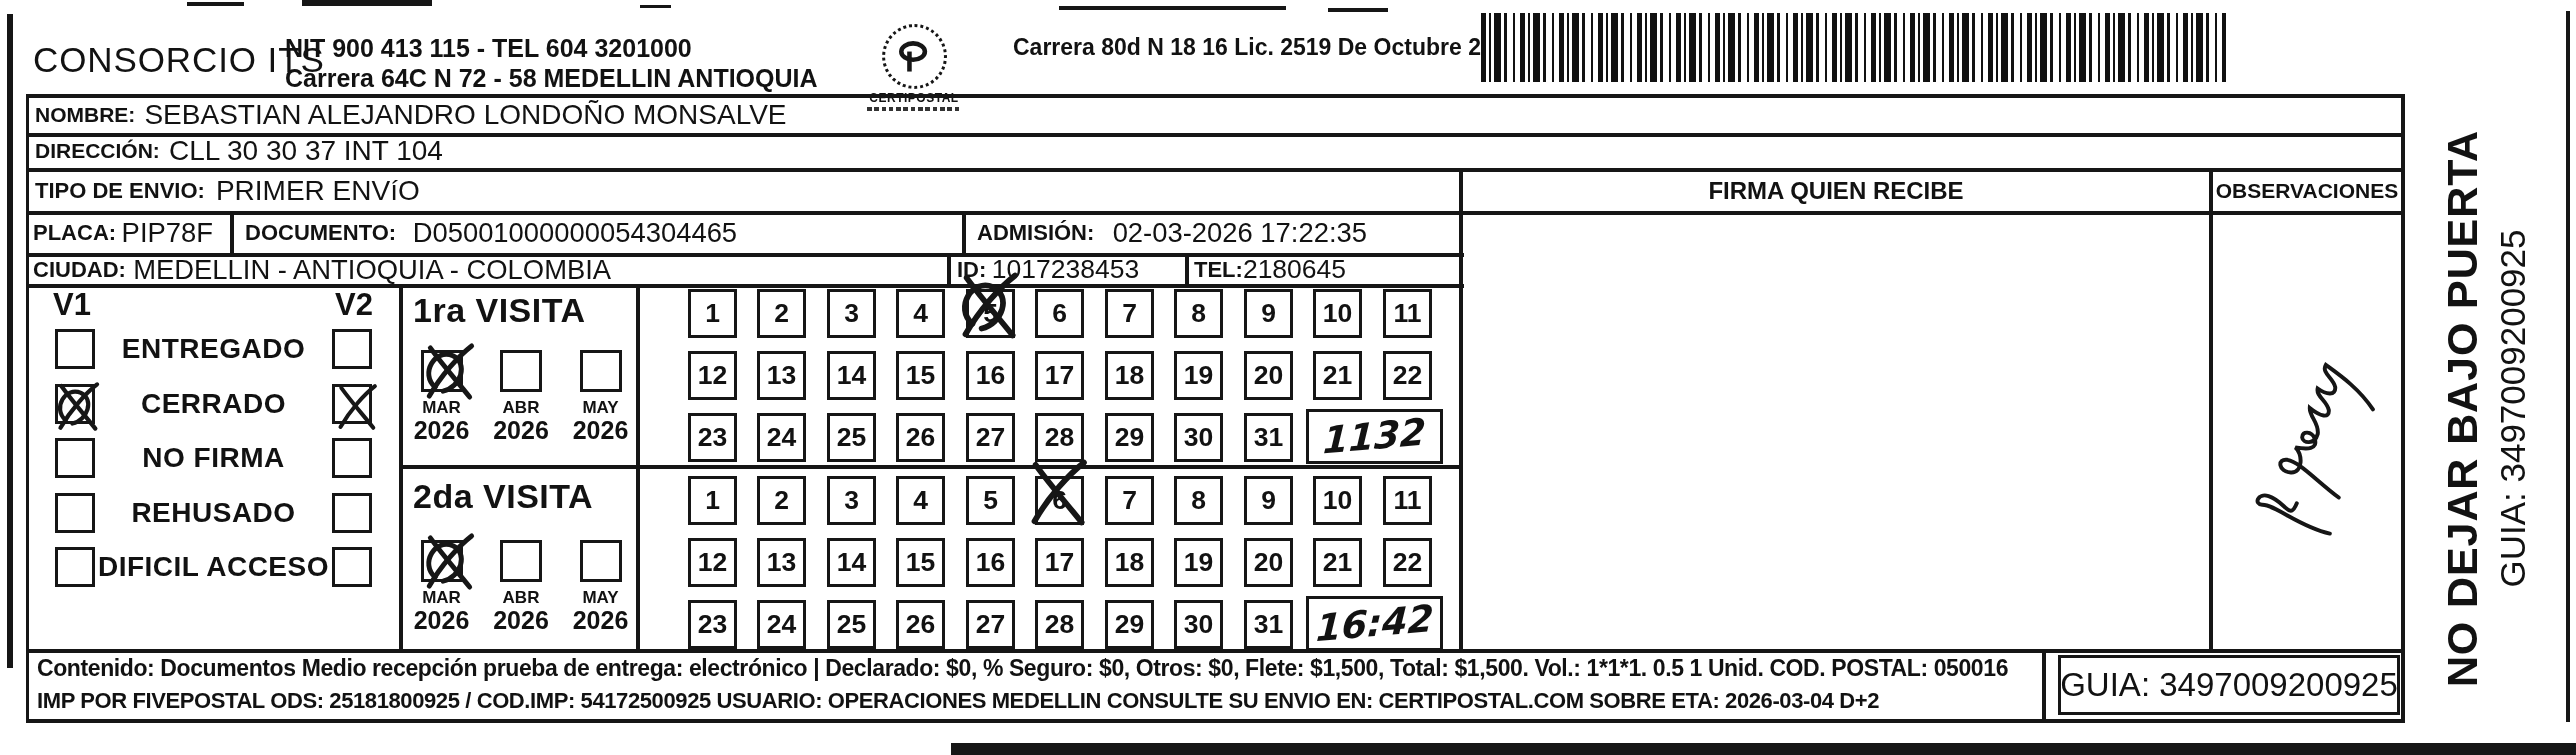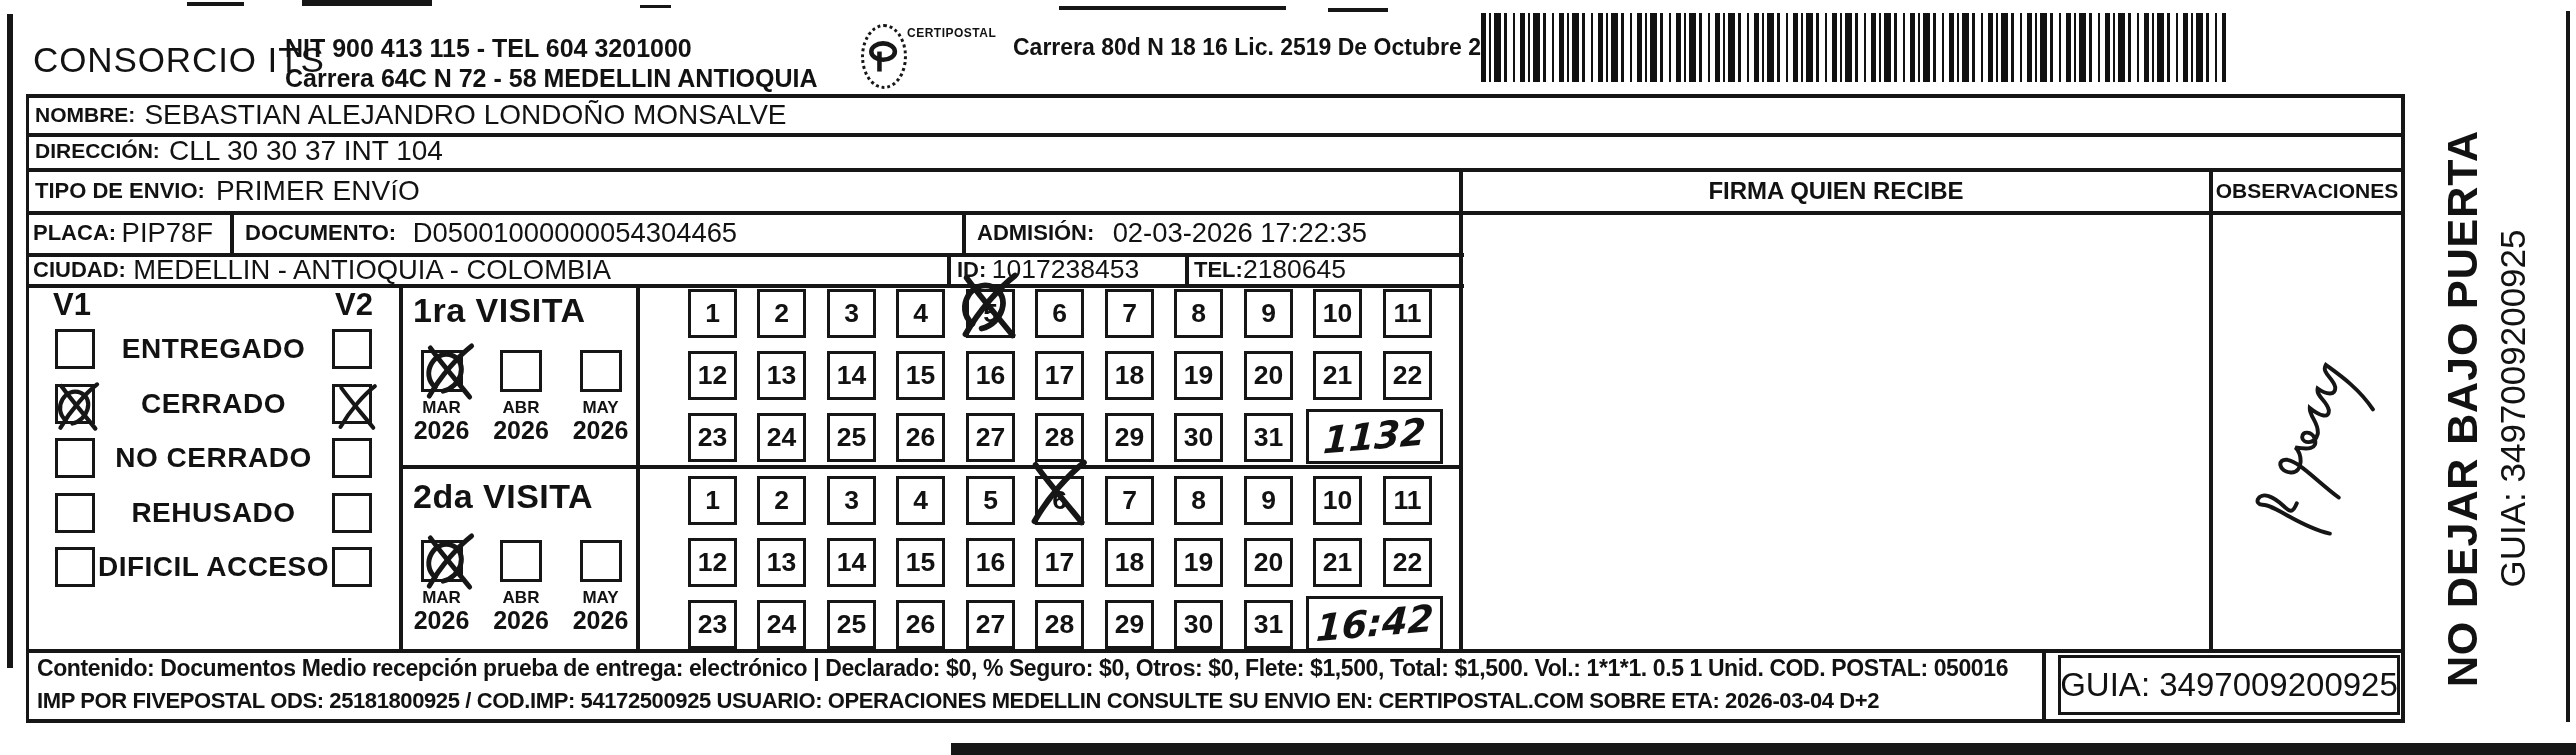--- a/index.html
+++ b/index.html
@@ -25,21 +25,21 @@
   .months{position:absolute;width:230px;display:flex;justify-content:space-between;}
   .month-item{width:71px;display:flex;flex-direction:column;align-items:center;}
   .month-item .cb{width:42px;height:42px;position:relative;margin-bottom:7.3px;}
   .month-item .m-name{font-weight:700;font-size:17px;line-height:1.05;}
   .month-item .m-year{font-weight:700;font-size:25px;line-height:1.05;}
   .visit-title{position:absolute;font-weight:700;font-size:34px;letter-spacing:0.5px;}
   .grid-wrap{position:absolute;left:640px;width:823px;height:363px;}
   .hdr-txt{position:absolute;display:flex;align-items:center;justify-content:center;font-weight:700;}
   .barcode{position:absolute;left:1481px;top:12.8px;width:745px;height:69px;
     background:repeating-linear-gradient(90deg,#111 0px,#111 4.6px,#fff 4.6px,#fff 8.2px,#111 8.2px,#111 10px,#fff 10px,#fff 12.8px,#111 12.8px,#111 20px,#fff 20px,#fff 23px,#111 23px,#111 25.6px,#fff 25.6px,#fff 32px,#111 32px,#111 34px,#fff 34px,#fff 39px);}
-  .logo{position:absolute;left:861px;top:24px;width:106px;display:flex;flex-direction:row;}
+  .logo{position:absolute;left:861px;top:24px;width:106px;display:flex;flex-direction:column;align-items:center;}
   .logo-circle{width:59px;height:59px;border:3.7px dotted #161616;border-radius:50%;
                display:flex;align-items:center;justify-content:center;}
   .logo-caption{font-size:12px;font-weight:700;letter-spacing:0.5px;margin-top:1.8px;}
   .logo-tag{width:95px;height:4.6px;margin-top:1.8px;
             background:repeating-linear-gradient(90deg,#333 0 4.6px,transparent 4.6px 7.3px);}
   .strip{position:absolute;left:2405px;top:96px;width:161px;height:625px;}
   .strip-inner{position:absolute;left:0;top:0;width:625px;height:161px;
                transform:rotate(-90deg) translateX(-625px);transform-origin:top left;
                display:flex;flex-direction:column;align-items:center;justify-content:center;}
   .strip-l1{font-weight:700;font-size:43px;letter-spacing:0.9px;white-space:nowrap;}
@@ -178,21 +178,21 @@
         <div class="opt-label">CERRADO</div>
         <div class="cb">
           <svg viewBox="0 0 60 60" width="49" height="48" class="mark-svg" style="left: -3.7px; top: -3.7px;">
             <path d="M10 55 C22 34 40 14 53 4" fill="none" stroke="#161616" stroke-width="5" stroke-linecap="round"></path>
             <path d="M11 6 C24 24 40 42 51 56" fill="none" stroke="#161616" stroke-width="5" stroke-linecap="round"></path>
           </svg>
         </div>
       </div>
       <div class="v-row">
         <div class="cb"></div>
-        <div class="opt-label">NO CERRADO</div>
+        <div class="opt-label">NO FIRMA</div>
         <div class="cb"></div>
       </div>
       <div class="v-row">
         <div class="cb"></div>
         <div class="opt-label">REHUSADO</div>
         <div class="cb"></div>
       </div>
       <div class="v-row">
         <div class="cb"></div>
         <div class="opt-label">DIFICIL ACCESO</div>

